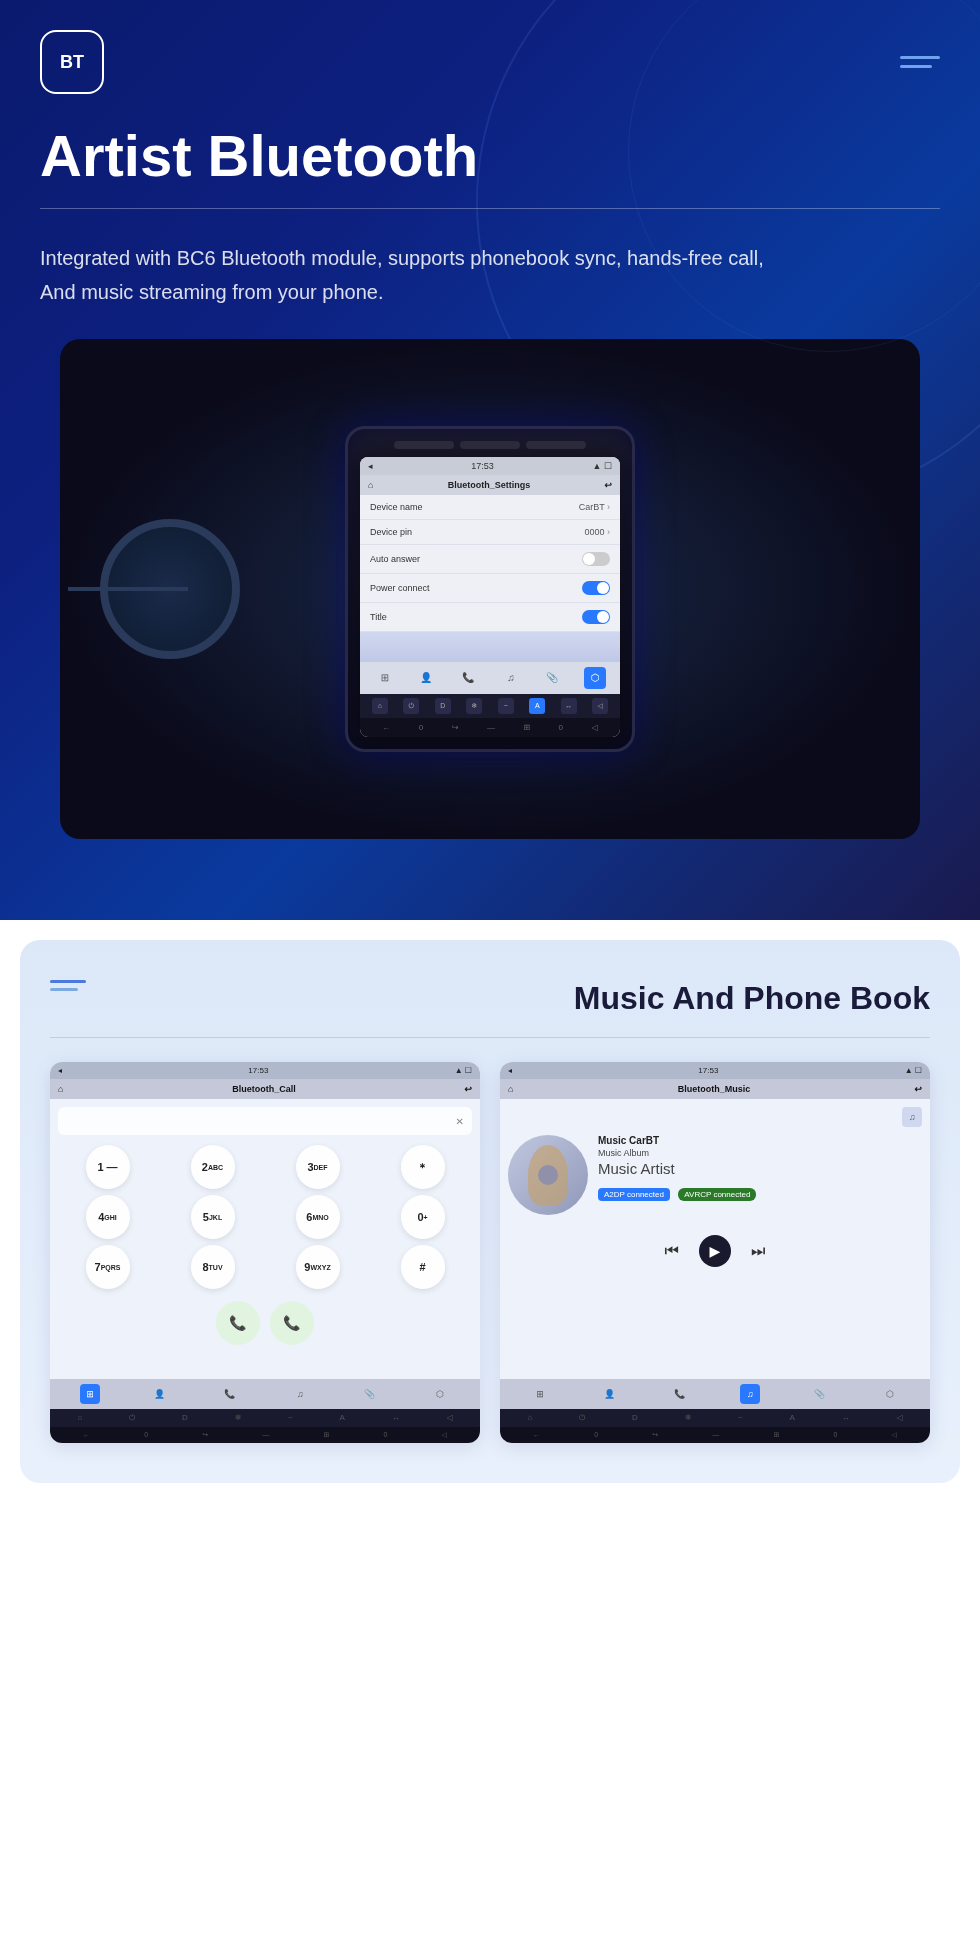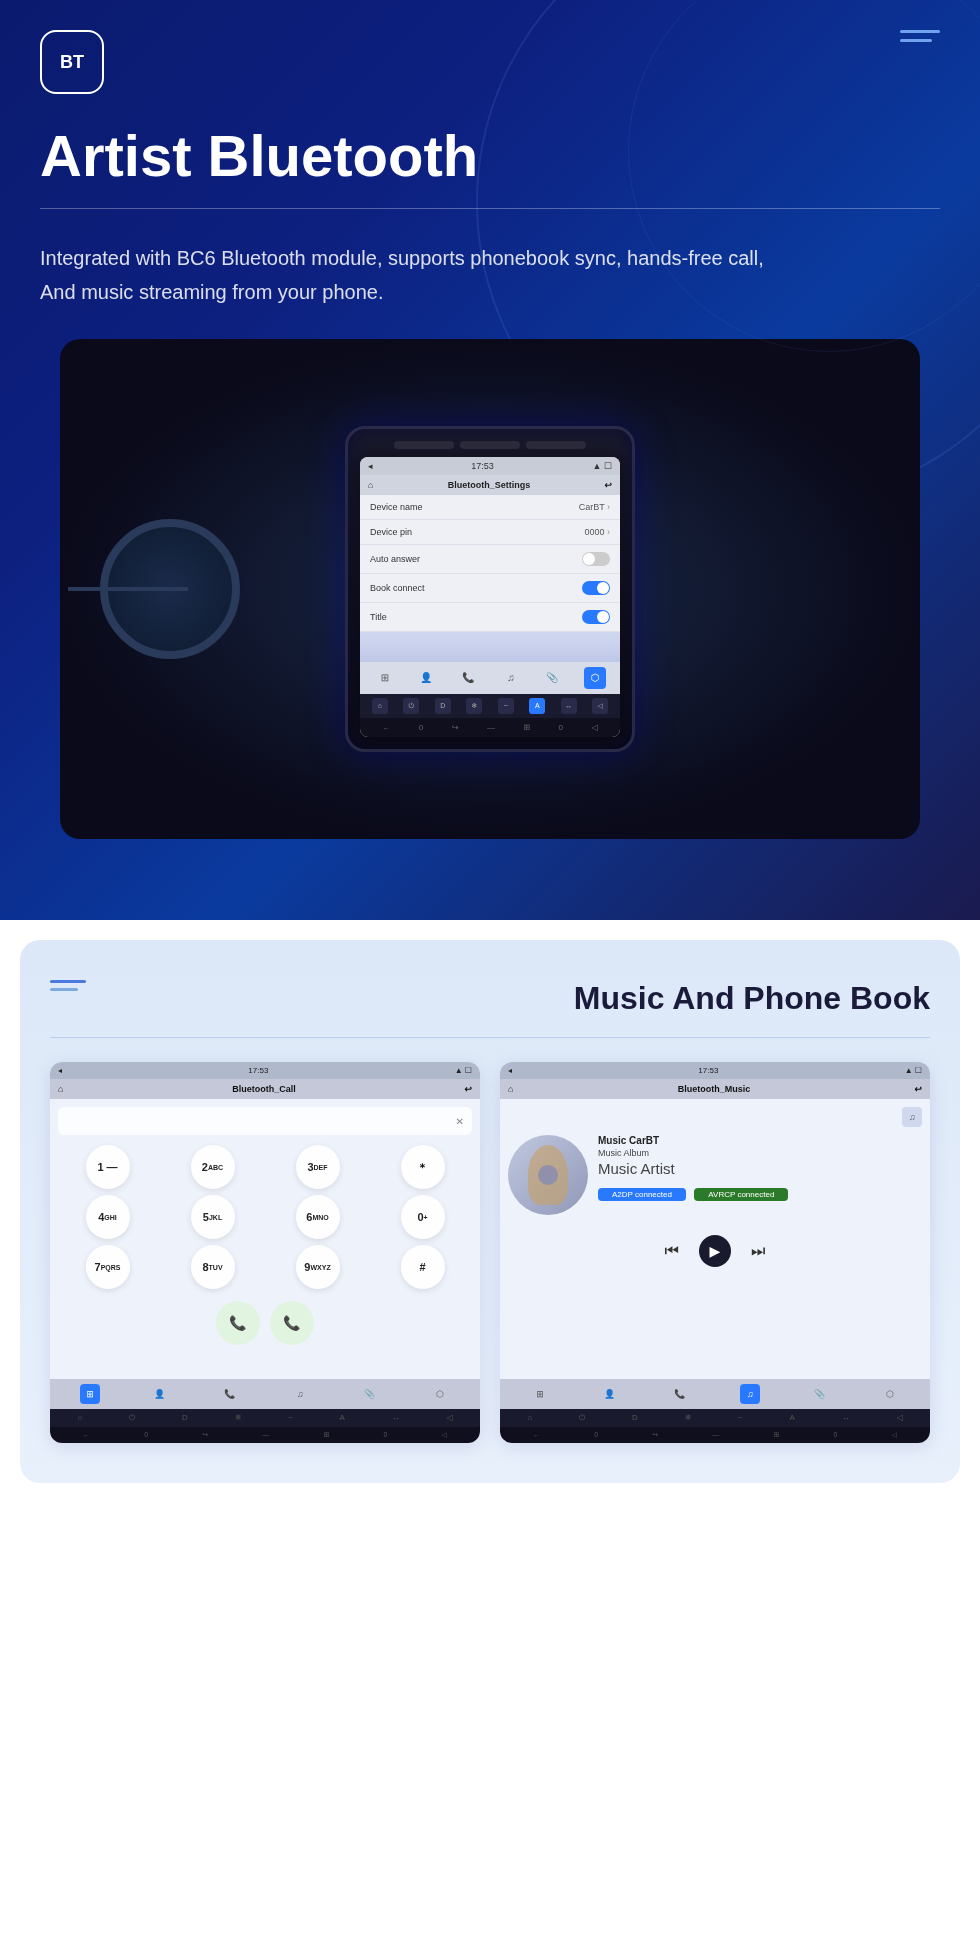--- a/index.html
+++ b/index.html
@@ -33,20 +33,21 @@
       position: absolute;
       top: -50px; right: -50px;
       width: 400px; height: 400px;
       border-radius: 50%;
       border: 1px solid rgba(100,150,255,0.1);
       pointer-events: none;
     }
     .hero-top {
       display: flex;
       justify-content: space-between;
+      align-items: center;
       margin-bottom: 30px;
     }
     .bt-logo {
       width: 64px; height: 64px;
       border: 2px solid #fff;
       border-radius: 16px;
       display: flex; align-items: center; justify-content: center;
       color: #fff;
       font-weight: bold;
       font-size: 18px;
@@ -412,28 +413,28 @@
       transform: translate(-50%,-50%);
     }
     .music-info {
       flex: 1;
     }
     .music-info .title { font-size: 10px; font-weight: 600; color: #222; margin-bottom: 2px; }
     .music-info .album { font-size: 9px; color: #444; margin-bottom: 2px; }
     .music-info .artist { font-size: 15px; color: #444; margin-bottom: 6px; }
     .badge {
       display: inline-block;
-      padding: 2px 14px;
+      padding: 2px 6px;
       border-radius: 4px;
       font-size: 8px;
       color: #fff;
       margin-right: 4px;
     }
     .badge-blue { background: #2979ff; }
-    .badge-green { background: #2a8a2a; }
+    .badge-green { background: #2a8a2a; border-radius: 6px; }
 
     .music-controls {
       display: flex;
       justify-content: center;
       gap: 20px;
       align-items: center;
       padding: 8px 0;
     }
     .ctrl-btn {
       font-size: 16px; color: #333; cursor: pointer;
@@ -533,21 +534,21 @@
                 </div>
                 <div class="screen-row">
                   <span class="screen-row-label">Device pin</span>
                   <span class="screen-row-value">0000 <span class="chevron">›</span></span>
                 </div>
                 <div class="screen-row">
                   <span class="screen-row-label">Auto answer</span>
                   <span class="toggle toggle-off"></span>
                 </div>
                 <div class="screen-row">
-                  <span class="screen-row-label">Book connect</span>
+                  <span class="screen-row-label">Power connect</span>
                   <span class="toggle toggle-on"></span>
                 </div>
                 <div class="screen-row">
                   <span class="screen-row-label">Title</span>
                   <span class="toggle toggle-on"></span>
                 </div>
                 <div style="height: 30px; background: linear-gradient(180deg, #d0d8f0, #c0c8e8);"></div>
               </div>
               <div class="screen-bottom-icons">
                 <div class="s-icon">⊞</div>

